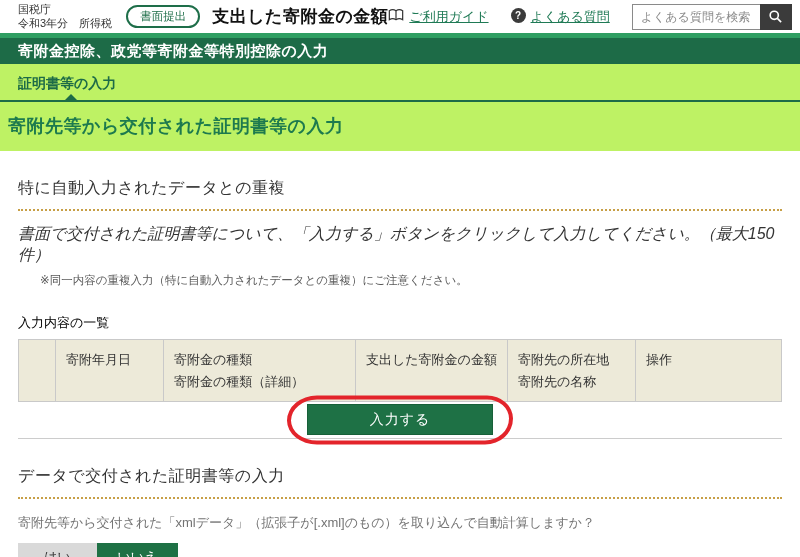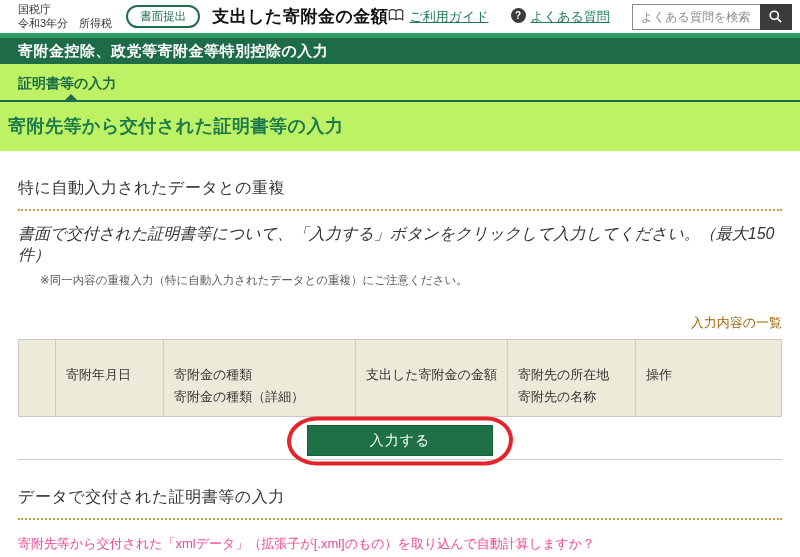--- a/index.html
+++ b/index.html
@@ -47,44 +47,44 @@
   .page-title { font-size:18px; font-weight:bold; color:#1d7a4e; padding:12px 8px 0; letter-spacing:0.5px; }
 
   
   .content { padding:0 18px; background:#fff; }
   .section-heading {
     font-size:16px; font-weight:normal; color:#333; margin-top:27px;
     padding-bottom:10px; border-bottom:2px dotted #c79f46; letter-spacing:0.5px;
   }
   .instruction { font-size:16px; color:#333; margin-top:13px;font-style:italic; }
   .note { font-size:11.5px; color:#595959; margin-top:7px;margin-left:22px; }
-  .table-label { font-size:13px; color:#a16207; margin-top:26px;text-align:right; }
+  .table-label { font-size:13px; color:#000000; margin-top:26px; }
 
   table.input-table { width:100%; border-collapse:collapse; margin-top:7px; }
   .input-table th {
     background:#edead9; border:1px solid #c9c9c9; font-weight:normal; font-size:13px; color:#333;
-    text-align:left; vertical-align:top; padding:24px 10px 8px;
+    text-align:left; vertical-align:top; padding:9px 10px 8px;
   }
   .input-table th div { line-height:1.7; white-space:nowrap; }
 
-  .button-row { border-bottom:1px solid #ccc; padding:8px 0 3px; display:flex; justify-content:center; }
+  .button-row { border-bottom:1px solid #ccc; padding:2px 0 3px; display:flex; justify-content:center; }
   .btn-wrap { position:relative; }
   .input-btn {
     width:186px; height:31px; background:#1e7145; color:#fff; font-size:14px;
     border:1px solid #176038; cursor:pointer; font-family:inherit; letter-spacing:1px;
   }
   .red-oval {
     position:absolute; left:50%; top:50%; transform:translate(-50%,-50%);
     width:226px; height:49px; border:4px solid #e3242b;
     border-radius:30px 26px 28px 30px / 25px 23px 26px 24px;
     pointer-events:none;
   }
 
   .data-heading { }
-  .question { font-size:13px; color:#ec4899; margin-top:15px; }
+  .question { font-size:13px; color:#737373; margin-top:15px; }
   .toggle-row { display:flex; margin-top:11px; }
   .toggle-btn { height:27px; font-size:13px; display:flex; align-items:center; justify-content:center; cursor:pointer; font-family:inherit; border:none; }
   .toggle-yes { width:79px; background:#d9d9d9; color:#333; }
   .toggle-no  { width:81px; background:#1e7145; color:#fff; }
 </style>
 </head>
 <body>
 
 <div class="top-header">
   <div class="agency-block">

